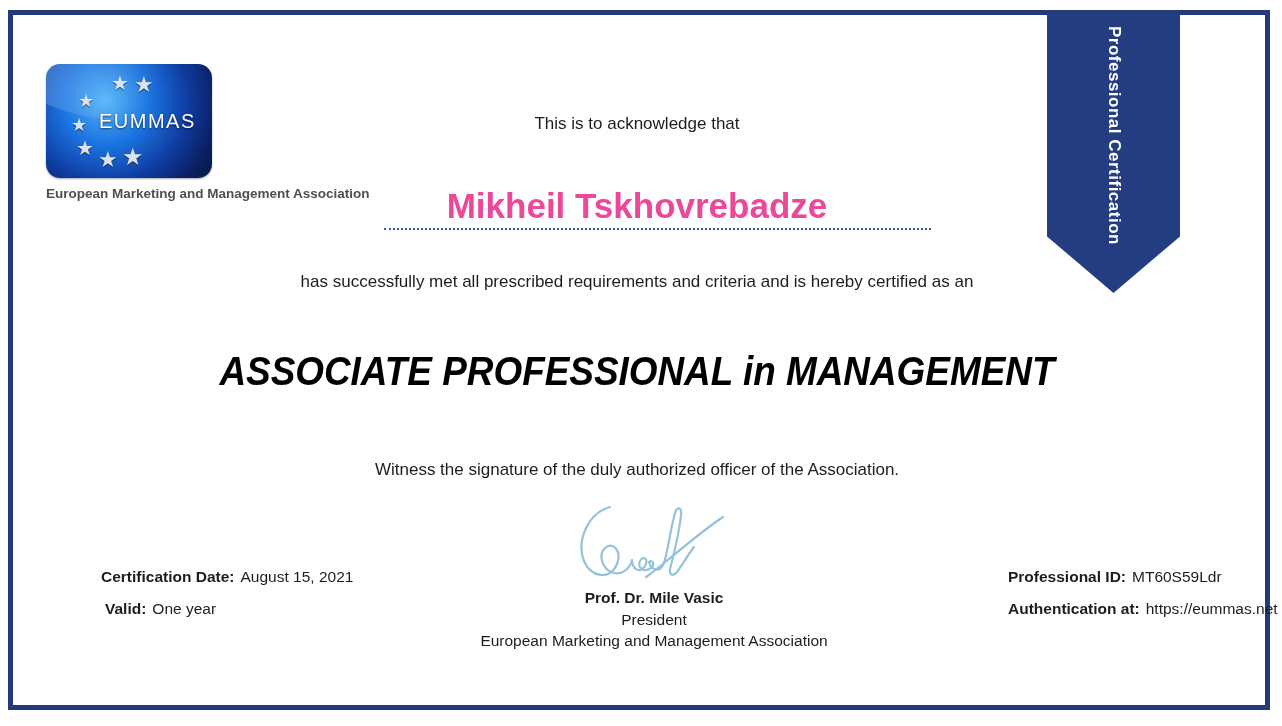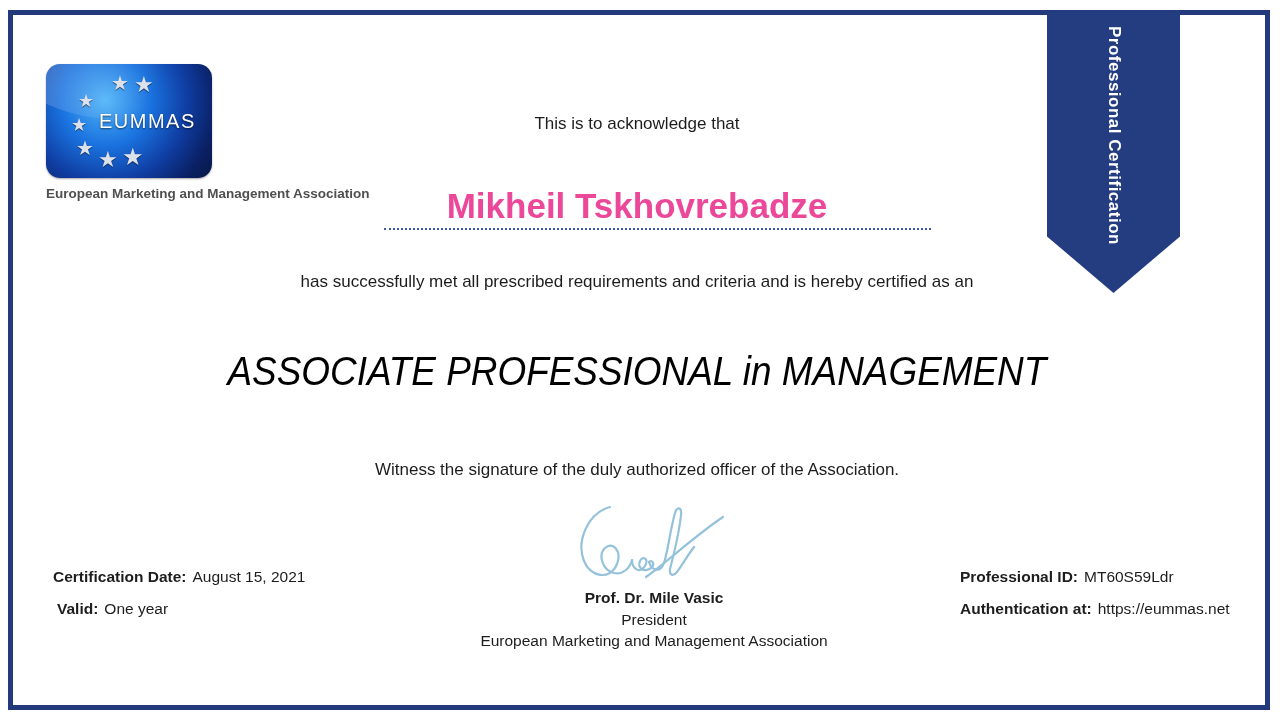--- a/index.html
+++ b/index.html
@@ -38,33 +38,33 @@
   .ribbon-label{writing-mode:vertical-rl;color:#ffffff;font-weight:bold;font-size:17px;
         letter-spacing:.5px;padding-top:16px;}
 
   
   .centercol{position:absolute;left:9px;width:1256px;text-align:center;}
   .intro{top:114px;font-size:17px;}
   .recipient{top:186px;font-size:35px;font-weight:bold;color:#ec4899;}
   .underline{position:absolute;left:384px;top:228px;width:547px;height:0;
         border-top:2px dotted var(--dotted-line,#3a56b4);}
   .statement{top:272px;font-size:17px;}
-  .cert-title{top:348px;font-size:41px;font-weight:normal;font-style:italic;color:#000;}
+  .cert-title{top:348px;font-size:41px;font-weight:bold;font-style:italic;color:#000;}
   .cert-title .squeeze{display:inline-block;transform:scaleX(.9);transform-origin:center;white-space:nowrap;}
   .witness{top:460px;font-size:17px;}
 
   
   .signature{position:absolute;left:560px;top:497px;}
   .signer{position:absolute;left:26px;width:1256px;top:587px;text-align:center;
         font-size:15.5px;line-height:21.5px;}
   .signer .signer-name{font-weight:bold;}
 
   
   .detail{position:absolute;font-size:15.5px;white-space:nowrap;}
-  .detail .lbl{font-weight:bold;}
+  .detail .lbl{font-weight:bold;margin-left:48px;}
   .detail .val{margin-left:6px;}
   .d-date{left:53px;top:568px;}
   .d-valid{left:57px;top:600px;}
   .d-id{left:960px;top:568px;}
   .d-auth{left:960px;top:600px;}
 </style>
 </head>
 <body>
 
 <div class="stage">

